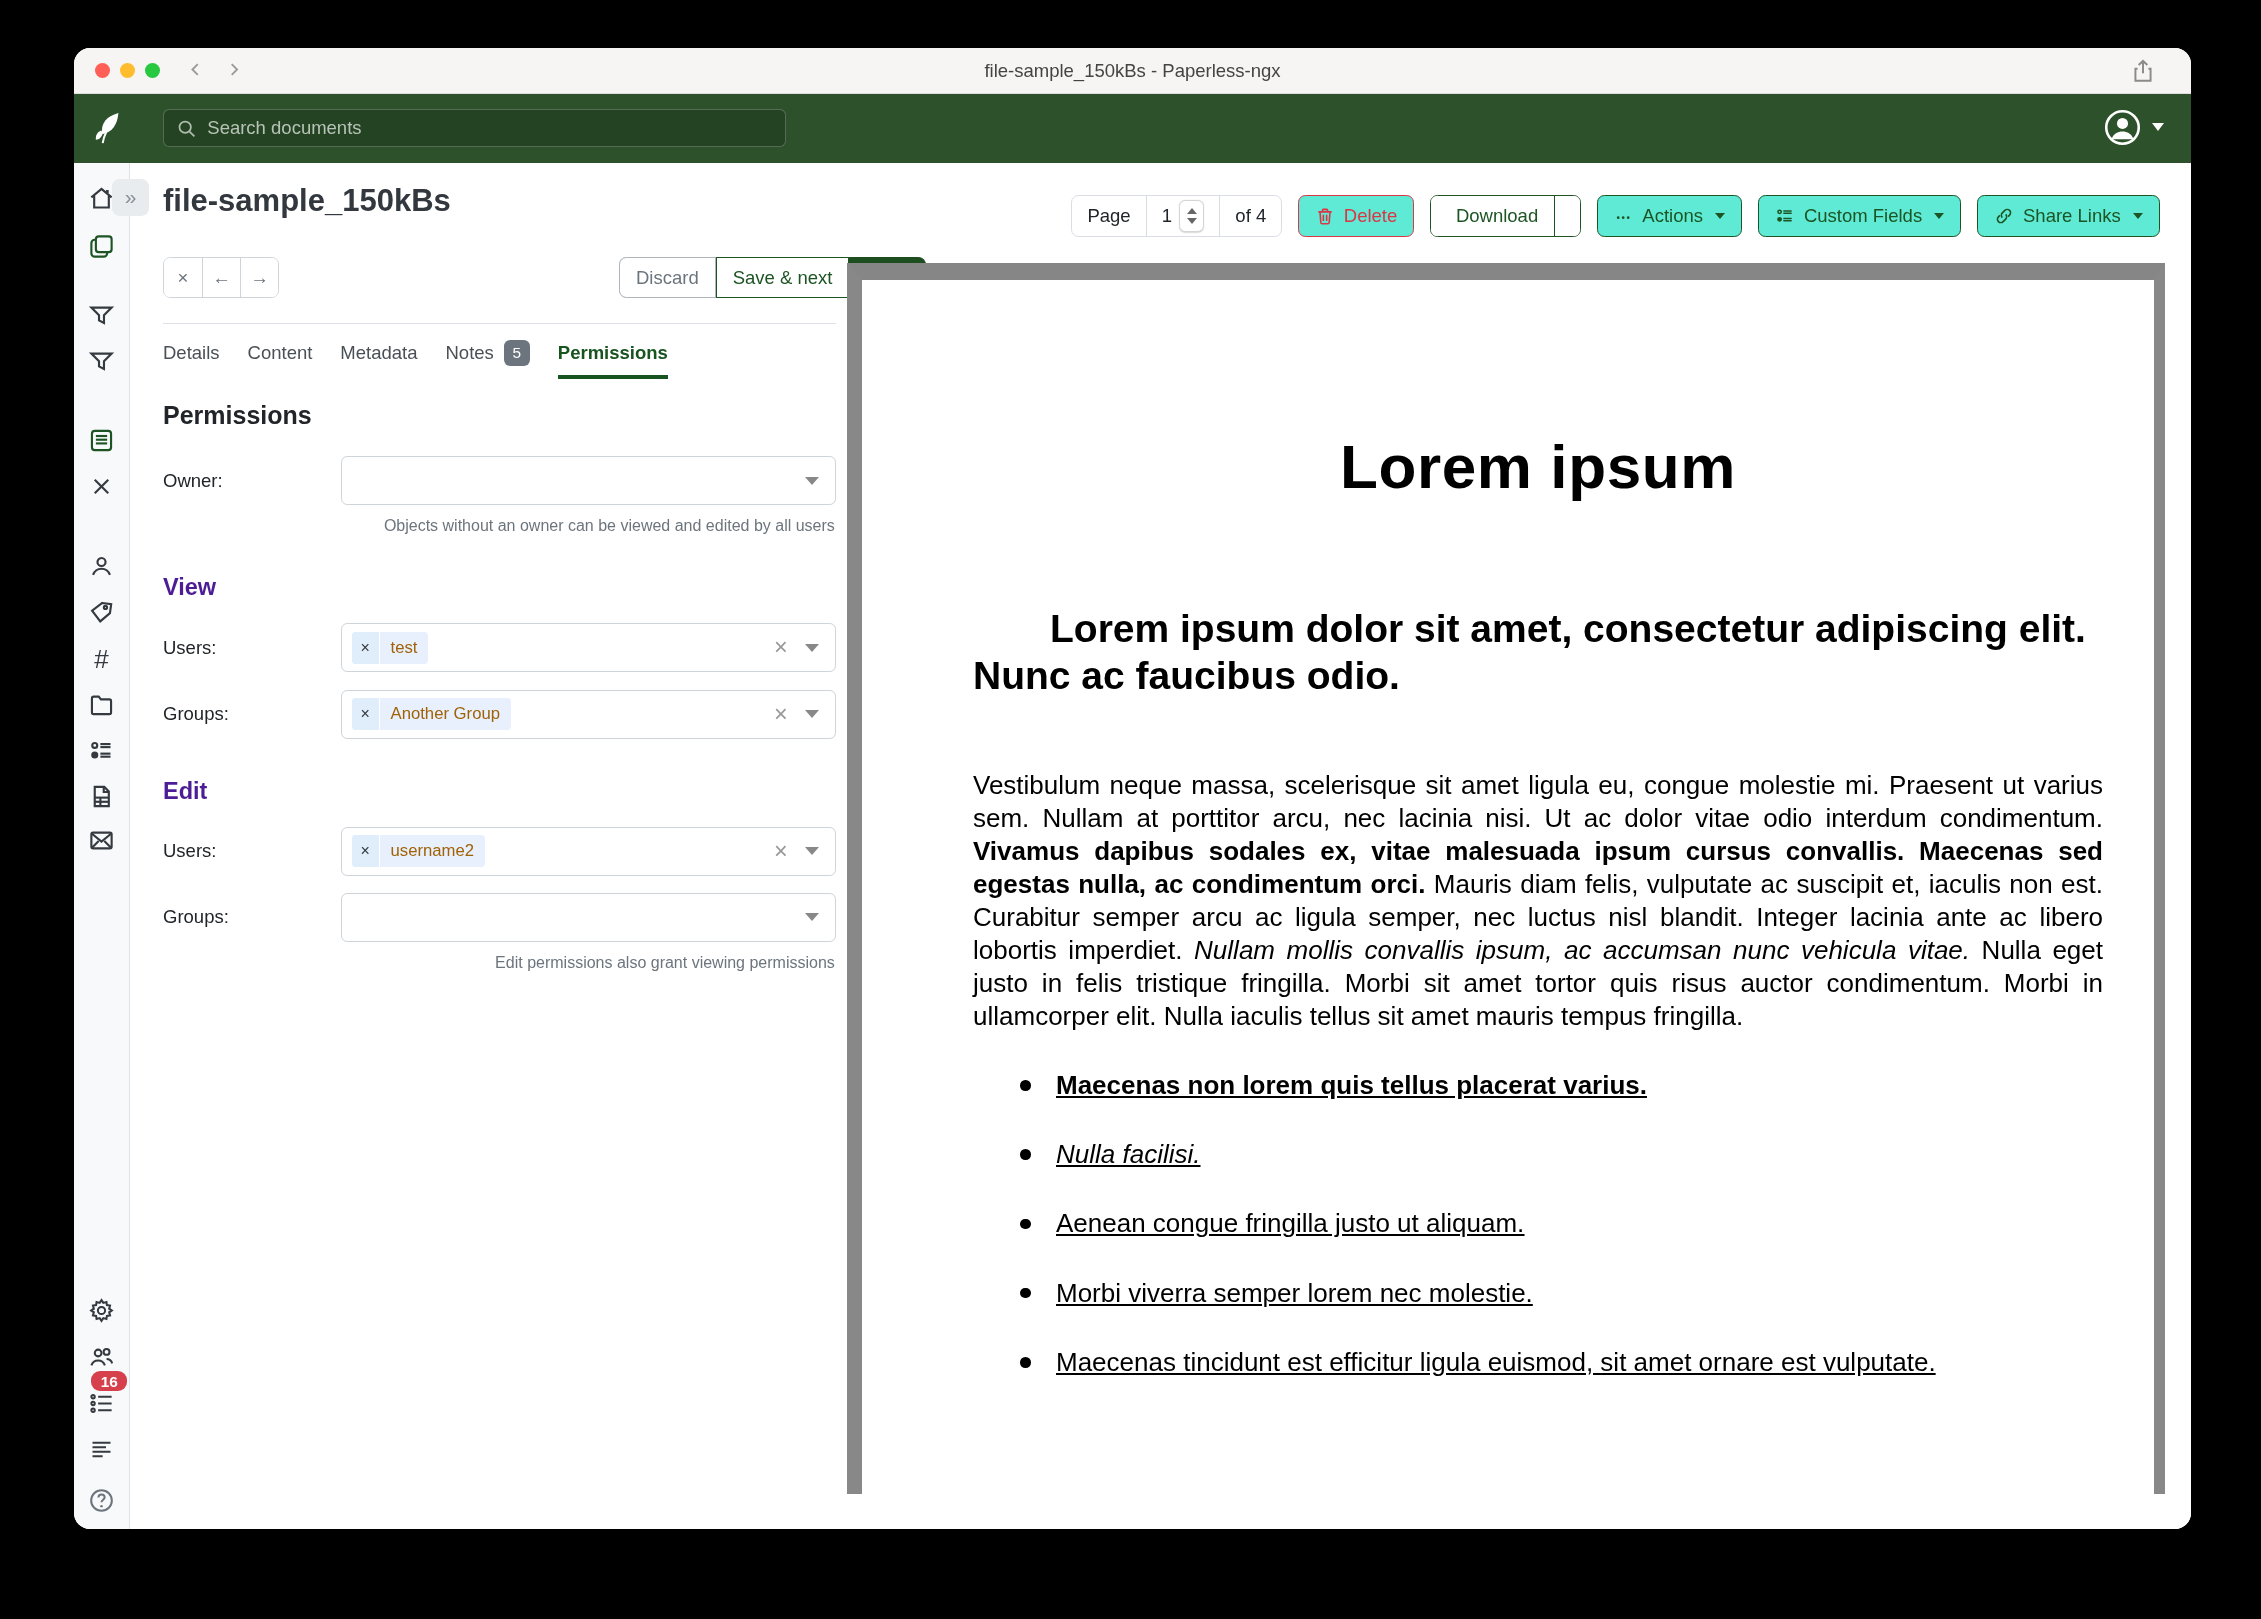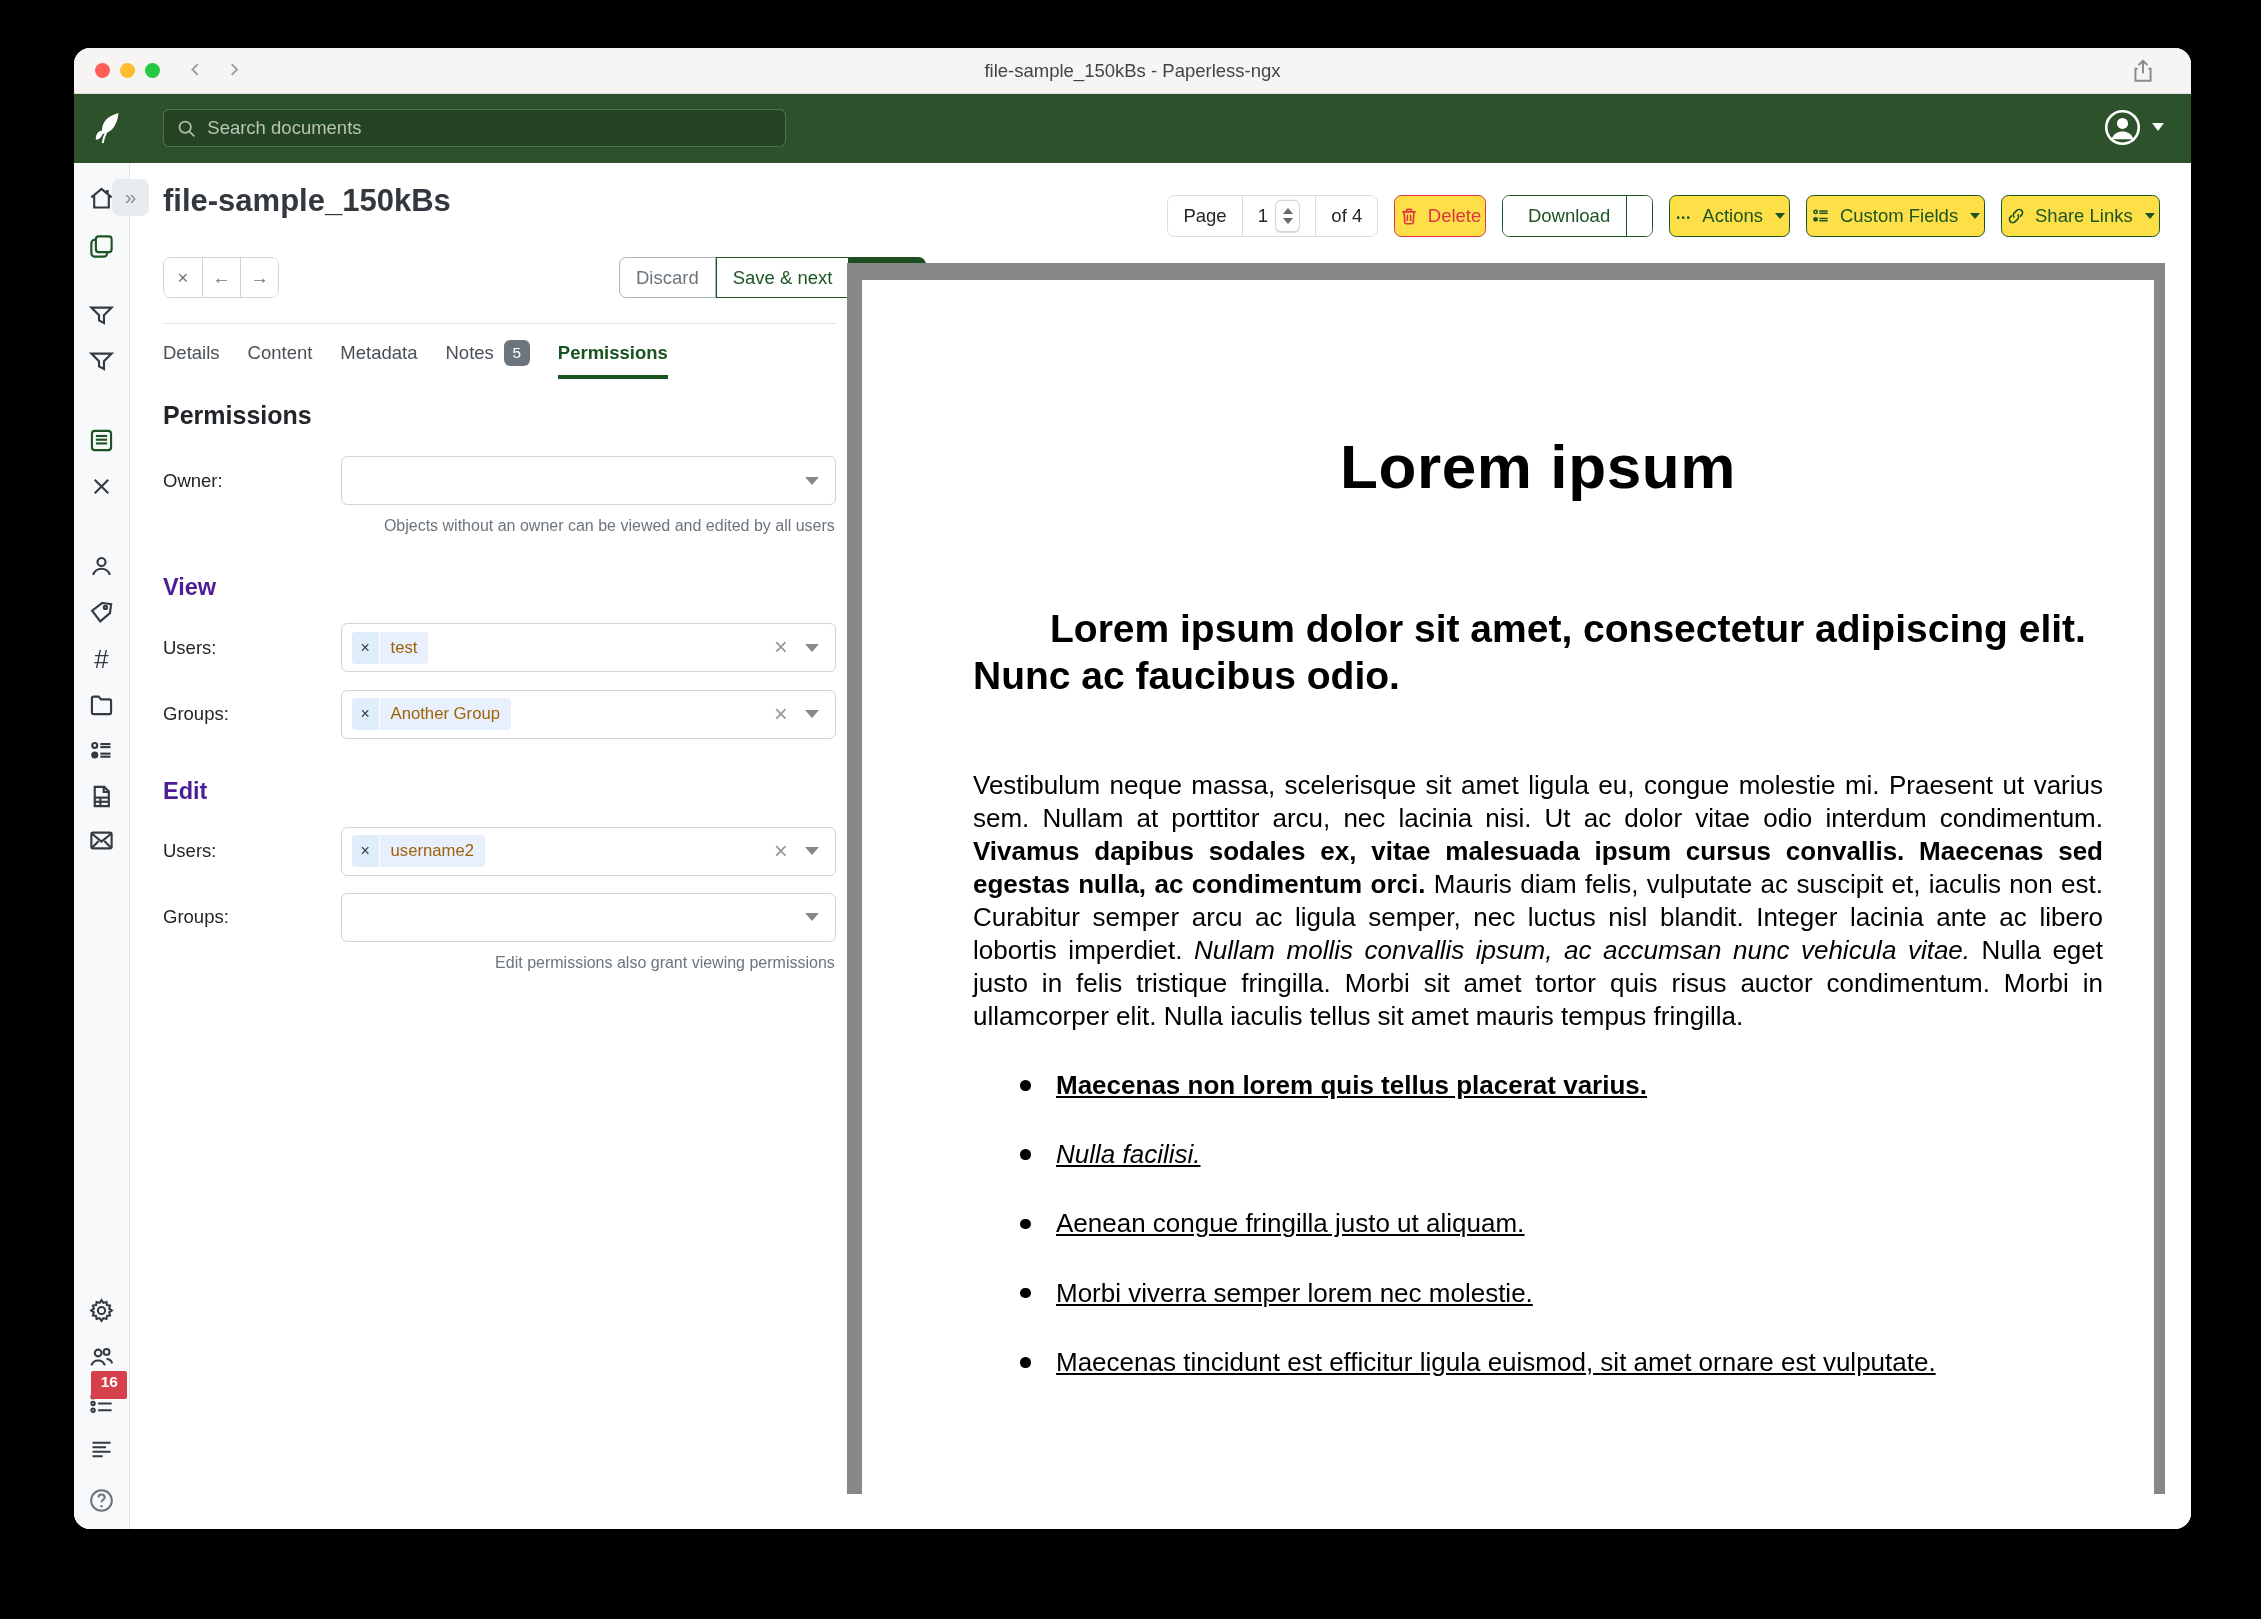--- a/index.html
+++ b/index.html
@@ -33,41 +33,41 @@
               border-top:8px solid #fff; }
 
   
   .content { position:absolute; top:115px; left:0; right:0; bottom:0; }
   .sidebar { position:absolute; left:0; top:0; bottom:0; width:56px; background:#f8f9fa;
              border-right:1.2px solid #dee2e6; }
   .sb-ic { position:absolute; left:14px; width:27px; height:27px; color:#343a40; }
   .sb-ic svg{ width:27px; height:27px; display:block; }
   .sb-ic.green { color:#1c5423; }
   .sb-glyph { font-size:26px; line-height:27px; text-align:center; width:27px; color:#343a40; }
-  .task-badge { position:absolute; left:17.3px; top:1208px; min-width:36px; height:28px; background:#d5404c;
-                color:#fff; font-size:15.4px; font-weight:bold; border-radius:2px; text-align:center;
+  .task-badge { position:absolute; left:17.3px; top:1208px; min-width:36px; height:20px; background:#d5404c;
+                color:#fff; font-size:15.4px; font-weight:bold; border-radius:9px; text-align:center;
                 line-height:22px; padding:0 6.2px; z-index:3; }
   .expander { position:absolute; left:38px; top:16px; width:37px; height:37px; background:#e9ecef;
               border-radius:7.4px; color:#868e96; font-size:21px; text-align:center; line-height:35px; z-index:4; }
 
   .main { position:absolute; left:57px; top:0; right:0; bottom:0; background:#fff; }
 
   
   .doc-title { position:absolute; left:32px; top:20px; font-size:31px; font-weight:700; color:#32383e; }
   .top-actions { position:absolute; right:31px; top:32px; display:flex; gap:16px; height:42px; align-items:stretch; }
   .pager { display:flex; border:1.2px solid #d9dde2; border-radius:7.4px; overflow:hidden; background:#fff; }
   .pager .seg { display:flex; align-items:center; padding:0 15px; font-size:18.5px; color:#212529; }
   .pager .seg + .seg { border-left:1.2px solid #d9dde2; }
   .stepper { width:25px; height:32px; margin-left:7.4px; background:#fff; border:0.6px solid #d4d4d4;
              border-radius:6.2px; box-shadow:0 0.6px 1.2px rgba(0,0,0,.15); display:flex; flex-direction:column;
              align-items:center; justify-content:center; gap:3.7px; }
   .tri-up{ width:0;height:0;border-left:5px solid transparent;border-right:5px solid transparent;border-bottom:6.2px solid #666;}
   .tri-dn{ width:0;height:0;border-left:5px solid transparent;border-right:5px solid transparent;border-top:6.2px solid #666;}
-  .btn { display:flex; align-items:center; gap:8.6px; padding:0 4px; border-radius:7.4px; font-size:18.5px;
-         background:#fde047; border:1.2px solid #1c5423; color:#1c5423; }
+  .btn { display:flex; align-items:center; gap:8.6px; padding:0 16px; border-radius:7.4px; font-size:18.5px;
+         background:#5eead4; border:1.2px solid #1c5423; color:#1c5423; }
   .btn svg{ width:20px; height:20px; }
   .btn .dd { width:0;height:0;border-left:5.6px solid transparent;border-right:5.6px solid transparent;
              border-top:6.8px solid #1c5423; margin-left:3.7px;}
   .btn.danger { border-color:#dc3545; color:#dc3545; }
   .split { display:flex; border:1.2px solid #1c5423; border-radius:7.4px; overflow:hidden; }
   .split .part { display:flex; align-items:center; gap:8.6px; padding:0 16px; color:#1c5423; font-size:18.5px; background:#fff; }
   .split .part + .part { border-left:1.2px solid #1c5423; padding:0 12.3px; }
 
   
   .nav-group { position:absolute; left:32px; top:94px; display:flex; border:1.2px solid #ced4da;

